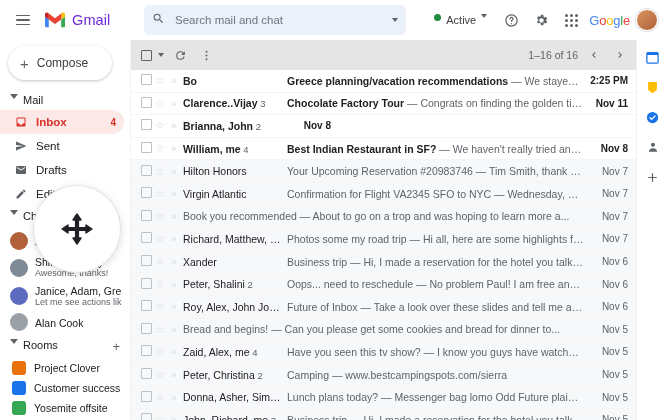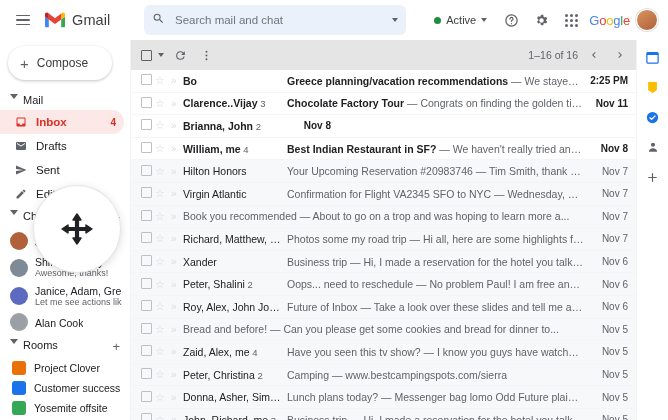--- a/index.html
+++ b/index.html
@@ -46,21 +46,21 @@
     gap: 6px;
     margin-left: 8px;
     width: 92px;
   }
   .gmail-m {
     width: 22px; height: 16px;
     position: relative;
   }
   .brand-text {
     font-size: 14.5px;
-    color: #404040;
+    color: #6d28d9;
     letter-spacing: .1px;
   }
   .searchwrap {
     flex: 0 0 auto;
     width: 262px;
     margin-left: 8px;
     height: 30px;
     background: #eaf1fb;
     border-radius: 6px;
     display: flex;
@@ -86,21 +86,21 @@
     color: #5f6368;
   }
   .topright {
     margin-left: auto;
     display: flex;
     align-items: center;
     gap: 6px;
     padding-right: 4px;
   }
   .active-chip {
-    display: flex; align-items: center;
+    display: flex; align-items: flex-start;
     gap: 5px;
     font-size: 11px;
     color: #3c4043;
     padding: 2px 6px;
     border-radius: 12px;
     cursor: pointer;
   }
   .green-dot {
     width: 7px; height: 7px; border-radius: 50%;
     background: #1e8e3e;
@@ -426,32 +426,32 @@
           <svg width="12" height="12" viewBox="0 0 24 24" fill="currentColor">
               <path d="M19 3H5a2 2 0 0 0-2 2v14a2 2 0 0 0 2 2h14a2 2 0 0 0 2-2V5a2 2 0 0 0-2-2zm0 12h-4a3 3 0 0 1-6 0H5V5h14v10z"></path>
             </svg>
         </span>
         <span>Inbox</span>
         <span class="nav-count">4</span>
       </div>
       <div class="nav-item">
         <span class="nav-ico">
           <svg width="12" height="12" viewBox="0 0 24 24" fill="currentColor">
-              <path d="M20 4H4a2 2 0 0 0-2 2v12a2 2 0 0 0 2 2h16a2 2 0 0 0 2-2V6a2 2 0 0 0-2-2zm0 4-8 5-8-5V6l8 5 8-5v2z"></path>
+              <path d="M2 21l21-9L2 3v7l15 2-15 2v7z"></path>
             </svg>
         </span>
-        <span>Drafts</span>
+        <span>Sent</span>
       </div>
       <div class="nav-item">
         <span class="nav-ico">
           <svg width="12" height="12" viewBox="0 0 24 24" fill="currentColor">
-              <path d="M2 21l21-9L2 3v7l15 2-15 2v7z"></path>
+              <path d="M20 4H4a2 2 0 0 0-2 2v12a2 2 0 0 0 2 2h16a2 2 0 0 0 2-2V6a2 2 0 0 0-2-2zm0 4-8 5-8-5V6l8 5 8-5v2z"></path>
             </svg>
         </span>
-        <span>Sent</span>
+        <span>Drafts</span>
       </div>
       <div class="nav-item">
         <span class="nav-ico">
           <svg width="12" height="12" viewBox="0 0 24 24" fill="currentColor">
               <path d="M3 17.25V21h3.75L17.8 9.94l-3.75-3.75L3 17.25zM20.7 7.04a1 1 0 0 0 0-1.41l-2.34-2.34a1 1 0 0 0-1.41 0l-1.83 1.83 3.75 3.75 1.83-1.83z"></path>
             </svg>
         </span>
         <span>Edit</span>
       </div>
 
@@ -637,21 +637,21 @@
             <span class="r-star">☆</span>
             <span class="r-imp">»</span>
             <span class="r-sender">Roy, Alex, John Jose<span class="r-count"> 5</span></span>
             <span class="r-msg"><b>Future of Inbox</b><span> — Take a look over these slides and tell me about page 5 and 32. I think...</span></span>
             <span class="r-date">Nov 6</span>
           </div>
           <div class="row read">
             <span class="r-cb"><span class="cbox" style="border-color:#bdc1c6"></span></span>
             <span class="r-star">☆</span>
             <span class="r-imp">»</span>
-            <span class="r-msg"><b>Bread and before!</b><span> — Can you please get some cookies and bread for dinner to...</span></span>
+            <span class="r-msg"><b>Bread and begins!</b><span> — Can you please get some cookies and bread for dinner to...</span></span>
             <span class="r-date">Nov 5</span>
           </div>
           <div class="row read">
             <span class="r-cb"><span class="cbox" style="border-color:#bdc1c6"></span></span>
             <span class="r-star">☆</span>
             <span class="r-imp">»</span>
             <span class="r-sender">Zaid, Alex, me<span class="r-count"> 4</span></span>
             <span class="r-msg"><b>Have you seen this tv show?</b><span> — I know you guys have watched the show and I would lov...</span></span>
             <span class="r-date">Nov 5</span>
           </div>

